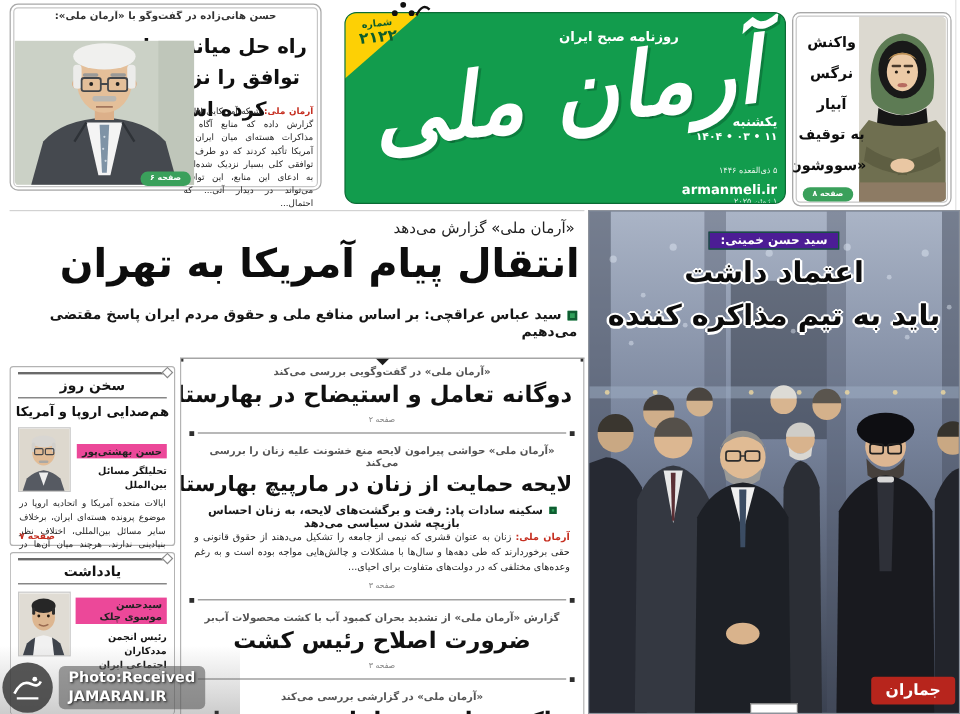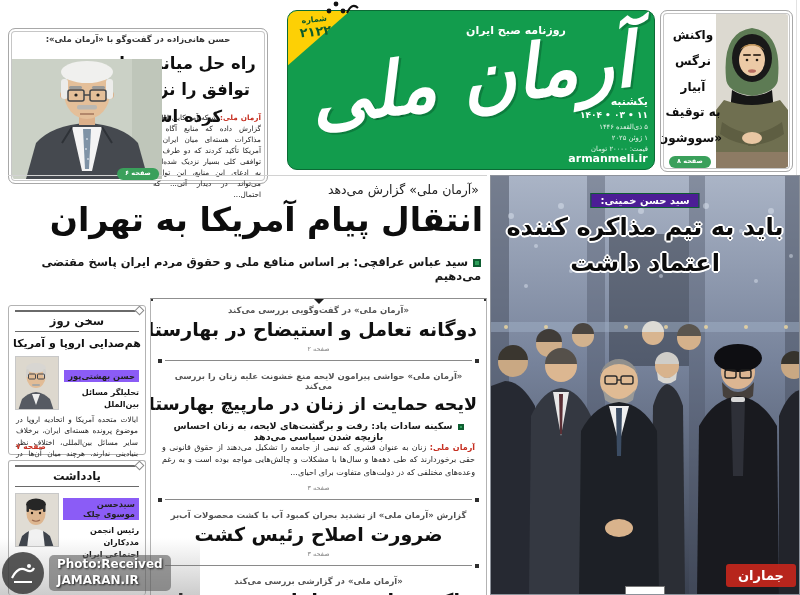--- a/index.html
+++ b/index.html
@@ -3,38 +3,38 @@
 <meta charset="utf-8">
 <style>
   *{margin:0;padding:0;box-sizing:border-box}
   body{font-family:"DejaVu Sans",sans-serif;background:#ececec}
   #page{position:relative;width:800px;height:595px;background:#fff;overflow:hidden;direction:rtl;margin:0 auto}
   .abs{position:absolute}
   .frame{border:1px solid #a8a8a8;border-radius:7px;box-shadow:inset 0 0 0 2px #fff,inset 0 0 0 3px #c6c6c6;background:#fff}
   .pill{position:absolute;background:#3aa05b;color:#fff;font-size:6.5px;font-weight:bold;padding:1px 8px;border-radius:7px;line-height:1.5;z-index:4}
   .gsq{display:inline-block;width:8px;height:8px;background:#2fa05a;border:2px solid #0e5d31;vertical-align:middle;margin-left:5px}
   
-  .box-tl{left:8px;top:28px;width:260px;height:156px}
+  .box-tl{left:8px;top:3px;width:260px;height:156px}
   .tlk{position:absolute;top:5px;left:6px;right:6px;font-size:8.5px;color:#333;text-align:center;font-weight:bold;white-space:nowrap;overflow:hidden}
   .tlh{position:absolute;top:22px;left:90px;right:5px;font-size:16.5px;font-weight:bold;text-align:center;line-height:1.6;color:#0f0f0f}
   .tlb{position:absolute;top:84px;right:6px;width:108px;font-size:7.3px;line-height:1.5;text-align:justify;color:#222}
   .lead{color:#c62f21;font-weight:bold}
   .tl-photo{position:absolute;left:3px;bottom:3px;width:150px;height:122px;border-radius:0 0 0 5px;overflow:hidden}
   
   .masthead{left:287px;top:10px;width:368px;height:160px;background:#129c4d;border-radius:10px;border:1px solid #0b6b35;overflow:hidden}
   .tri{position:absolute;left:-1px;top:-1px;width:0;height:0;border-top:56px solid #fdd005;border-right:64px solid transparent}
   .tri-text{position:absolute;left:4px;top:4px;width:46px;text-align:center;color:#0d5c2c;transform:rotate(-6deg)}
   .tri-text .l1{font-size:8px;font-weight:bold}
   .tri-text .l2{font-size:13px;font-weight:bold}
   .tagline{position:absolute;left:148px;top:13px;width:160px;text-align:center;color:#fff;font-size:11px;font-weight:bold}
   .logo{position:absolute;left:14px;top:30px;width:340px;text-align:center;color:#fff;font-size:74px;font-weight:bold;font-style:italic;transform:rotate(-7deg);text-shadow:2px 2px 0 rgba(8,80,40,.4);line-height:1.05}
   .dates{position:absolute;left:284px;top:84px;width:76px;text-align:right;color:#fff}
   .d1{font-size:11px;font-weight:bold}
   .d2{font-size:9px;font-weight:bold;margin-top:2px}
-  .d3,.d4,.d5{font-size:6.8px;margin-top:3px;color:#e8f5ec}
+  .d3,.d4,.d5{font-size:6.8px;margin-top:18px;color:#e8f5ec}
   .site{position:absolute;left:276px;bottom:4px;width:88px;text-align:center;color:#fff;font-size:11px;font-weight:bold;direction:ltr}
   .ornament{left:322px;top:0;width:38px;height:16px;z-index:3}
   
   .box-tr{left:660px;top:10px;width:133px;height:162px;overflow:hidden}
   .trh{position:absolute;left:3px;top:12px;width:58px;text-align:center;font-size:12px;font-weight:bold;color:#0d0d0d;line-height:2.15}
   .tr-photo{position:absolute;right:3px;top:3px;bottom:3px;width:74px;overflow:hidden;border-radius:0 5px 5px 0}
   
   .hrule{left:8px;top:175px;width:479px;height:1px;background:#d2d2d2}
   .edge{left:796px;top:0;width:1px;height:595px;background:#e2e2e2}
   
@@ -60,21 +60,21 @@
   
   .sbox{position:absolute;left:8px;width:138px;background:#fff;border:1px solid #b3b3b3;border-radius:3px}
   .speech-box{top:305px;height:150px}
   .note-box{top:460px;height:135px;border-bottom:none}
   .sec-head{margin:4px 6px 1px;padding:2px 0 3px;border-top:2px solid #6a6a6a;border-bottom:1px solid #6a6a6a;position:relative;text-align:center;font-weight:bold;font-size:11.5px;color:#141414}
   .sec-head .dia{position:absolute;right:-4px;top:-5px;width:7px;height:7px;background:#fff;border:1px solid #8a8a8a;transform:rotate(45deg)}
   .stitle{font-size:11px;font-weight:bold;text-align:center;margin-top:5px;color:#101010}
   .arow{display:flex;gap:4px;margin:6px 6px 2px;align-items:flex-start}
   .aphoto{width:44px;height:54px;flex:0 0 auto;border:1px solid #c8c8c8;overflow:hidden}
   .acol{flex:1;padding-top:8px;text-align:right}
-  .aname{display:inline-block;background:#8b5cf6;font-size:8.3px;font-weight:bold;padding:1px 4px;color:#222}
+  .aname{display:inline-block;background:#ec4899;font-size:8.3px;font-weight:bold;padding:1px 4px;color:#222}
   .arole{font-size:8px;font-weight:bold;margin-top:4px;color:#141414;line-height:1.5}
   .sbody{font-size:7.4px;line-height:1.55;text-align:justify;margin:3px 7px;color:#222}
   .rtag{position:absolute;left:7px;bottom:3px;color:#c62f21;font-size:7.5px;font-weight:bold}
   
   .photo-story{left:490px;top:175px;width:310px;height:420px;overflow:hidden;border:1px solid #8d929b;background:#6b7689}
   .pk{position:absolute;top:17px;left:50%;transform:translateX(-50%);background:#4c1d95;border:1px solid #0e5d31;color:#fff;font-size:10px;font-weight:bold;padding:1px 9px;z-index:3;white-space:nowrap}
   .ph{position:absolute;top:33px;left:0;right:0;text-align:center;font-size:24px;font-weight:bold;color:#0b0b0b;line-height:1.5;z-index:3;
       text-shadow:-2px 0 0 #fff,2px 0 0 #fff,0 -2px 0 #fff,0 2px 0 #fff,-1px -1px 0 #fff,1px 1px 0 #fff,-1px 1px 0 #fff,1px -1px 0 #fff}
   .red-chip{position:absolute;right:3px;bottom:7px;width:70px;height:23px;background:rgba(196,38,28,.92);border-radius:3px;color:#fff;text-align:center;font-size:13px;font-weight:bold;line-height:23px;z-index:3}
   .wtag{position:absolute;left:50%;bottom:-2px;transform:translateX(-50%);width:40px;height:10px;background:#fff;border:1px solid #777;z-index:3}
@@ -367,22 +367,22 @@
       <rect x="130" y="200" width="12" height="8" rx="2" fill="none" stroke="#2c2c2c" stroke-width="1.4"></rect>
       <path d="M126,204 L130,204" stroke="#2c2c2c" stroke-width="1.4"></path>
       <path d="M112,214 q16,18 32,0 l-2,10 q-14,10 -28,0 z" fill="#9a9a98"></path>
       <path d="M88,420 L90,255 Q104,228 128,226 Q152,228 166,255 L168,420 Z" fill="#1d2026"></path>
       <path d="M118,230 L138,230 L128,268 Z" fill="#f0f0f0"></path>
       <path d="M125,232 L131,232 L130,280 L126,280 Z" fill="#3b4c63"></path>
       <ellipse cx="128" cy="352" rx="14" ry="9" fill="#d9b38c"></ellipse>
     </svg>
     <div class="pk">سید حسن خمینی:</div>
     <div class="ph">
+      <div>اعتماد داشت</div>
       <div>باید به تیم مذاکره کننده</div>
-      <div>اعتماد داشت</div>
     </div>
     <div class="red-chip">جماران</div>
     <div class="wtag"></div>
   </div>
 
   <div class="abs corner-shade"></div>
   <div class="abs wm">
     <div class="wm-circle">
       <svg width="30" height="30" viewBox="0 0 30 30">
         <path d="M4,20 Q10,8 18,12 Q24,15 26,10" stroke="#fff" stroke-width="2.2" fill="none"></path>

